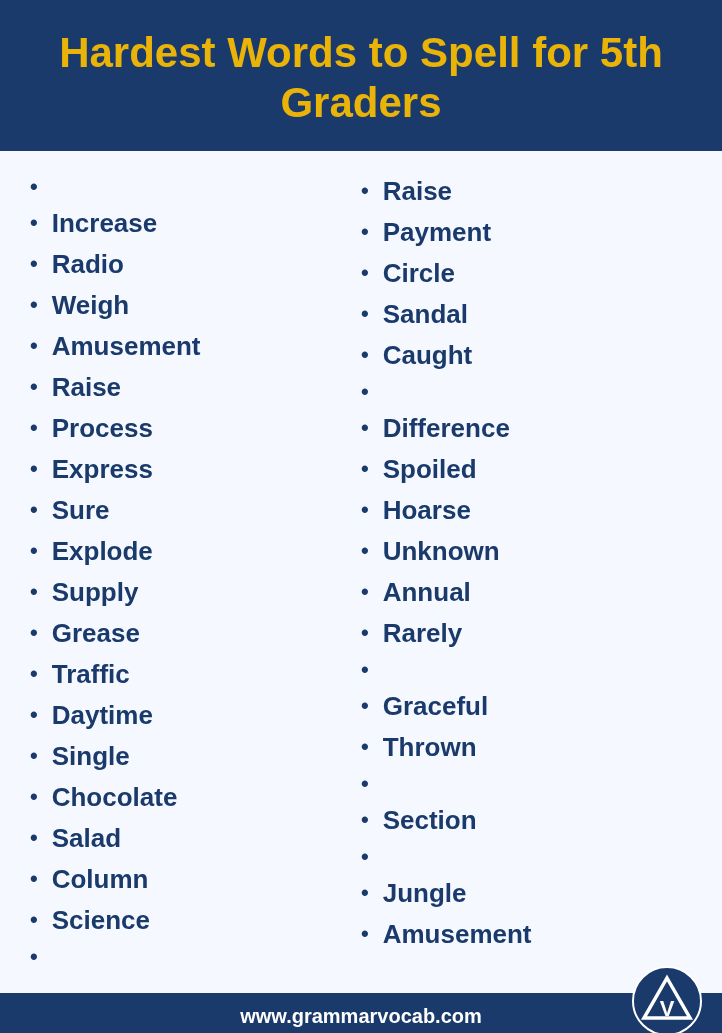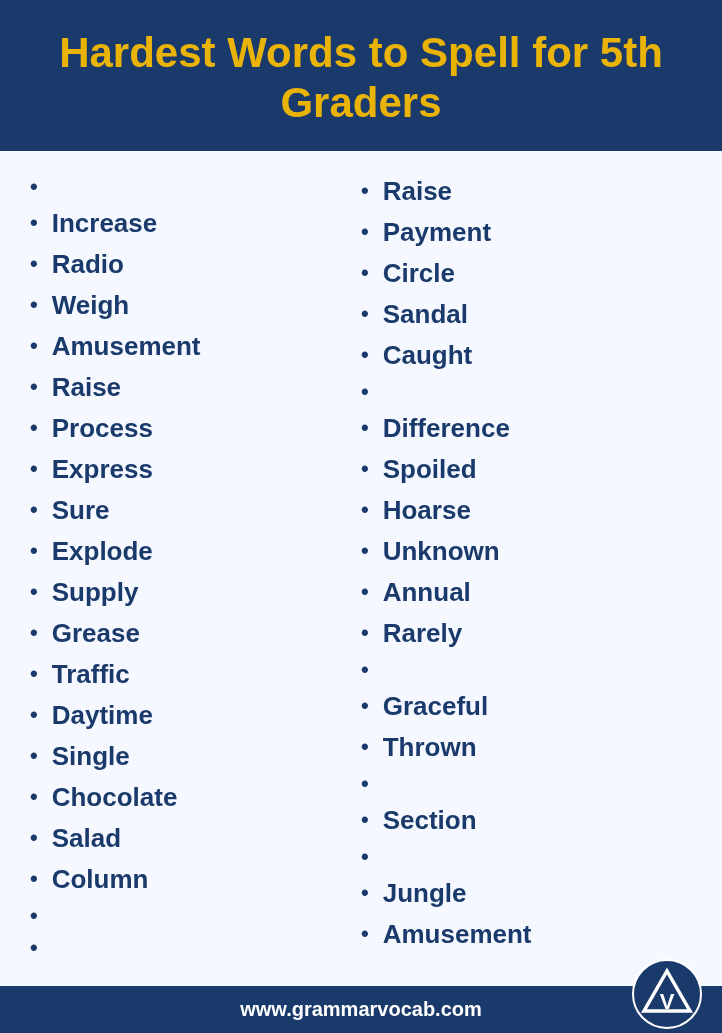--- a/index.html
+++ b/index.html
@@ -170,20 +170,21 @@
         <div class="word-item">
           <span class="bullet">•</span>
           <span>Salad</span>
         </div>
         <div class="word-item">
           <span class="bullet">•</span>
           <span>Column</span>
         </div>
         <div class="word-item">
           <span class="bullet">•</span>
+          <span>Science</span>
         </div>
         <div class="word-item">
           <span class="bullet">•</span>
         </div>
       </div>
     <div class="column" id="right-column">
         <div class="word-item">
           <span class="bullet">•</span>
           <span>Raise</span>
         </div>

